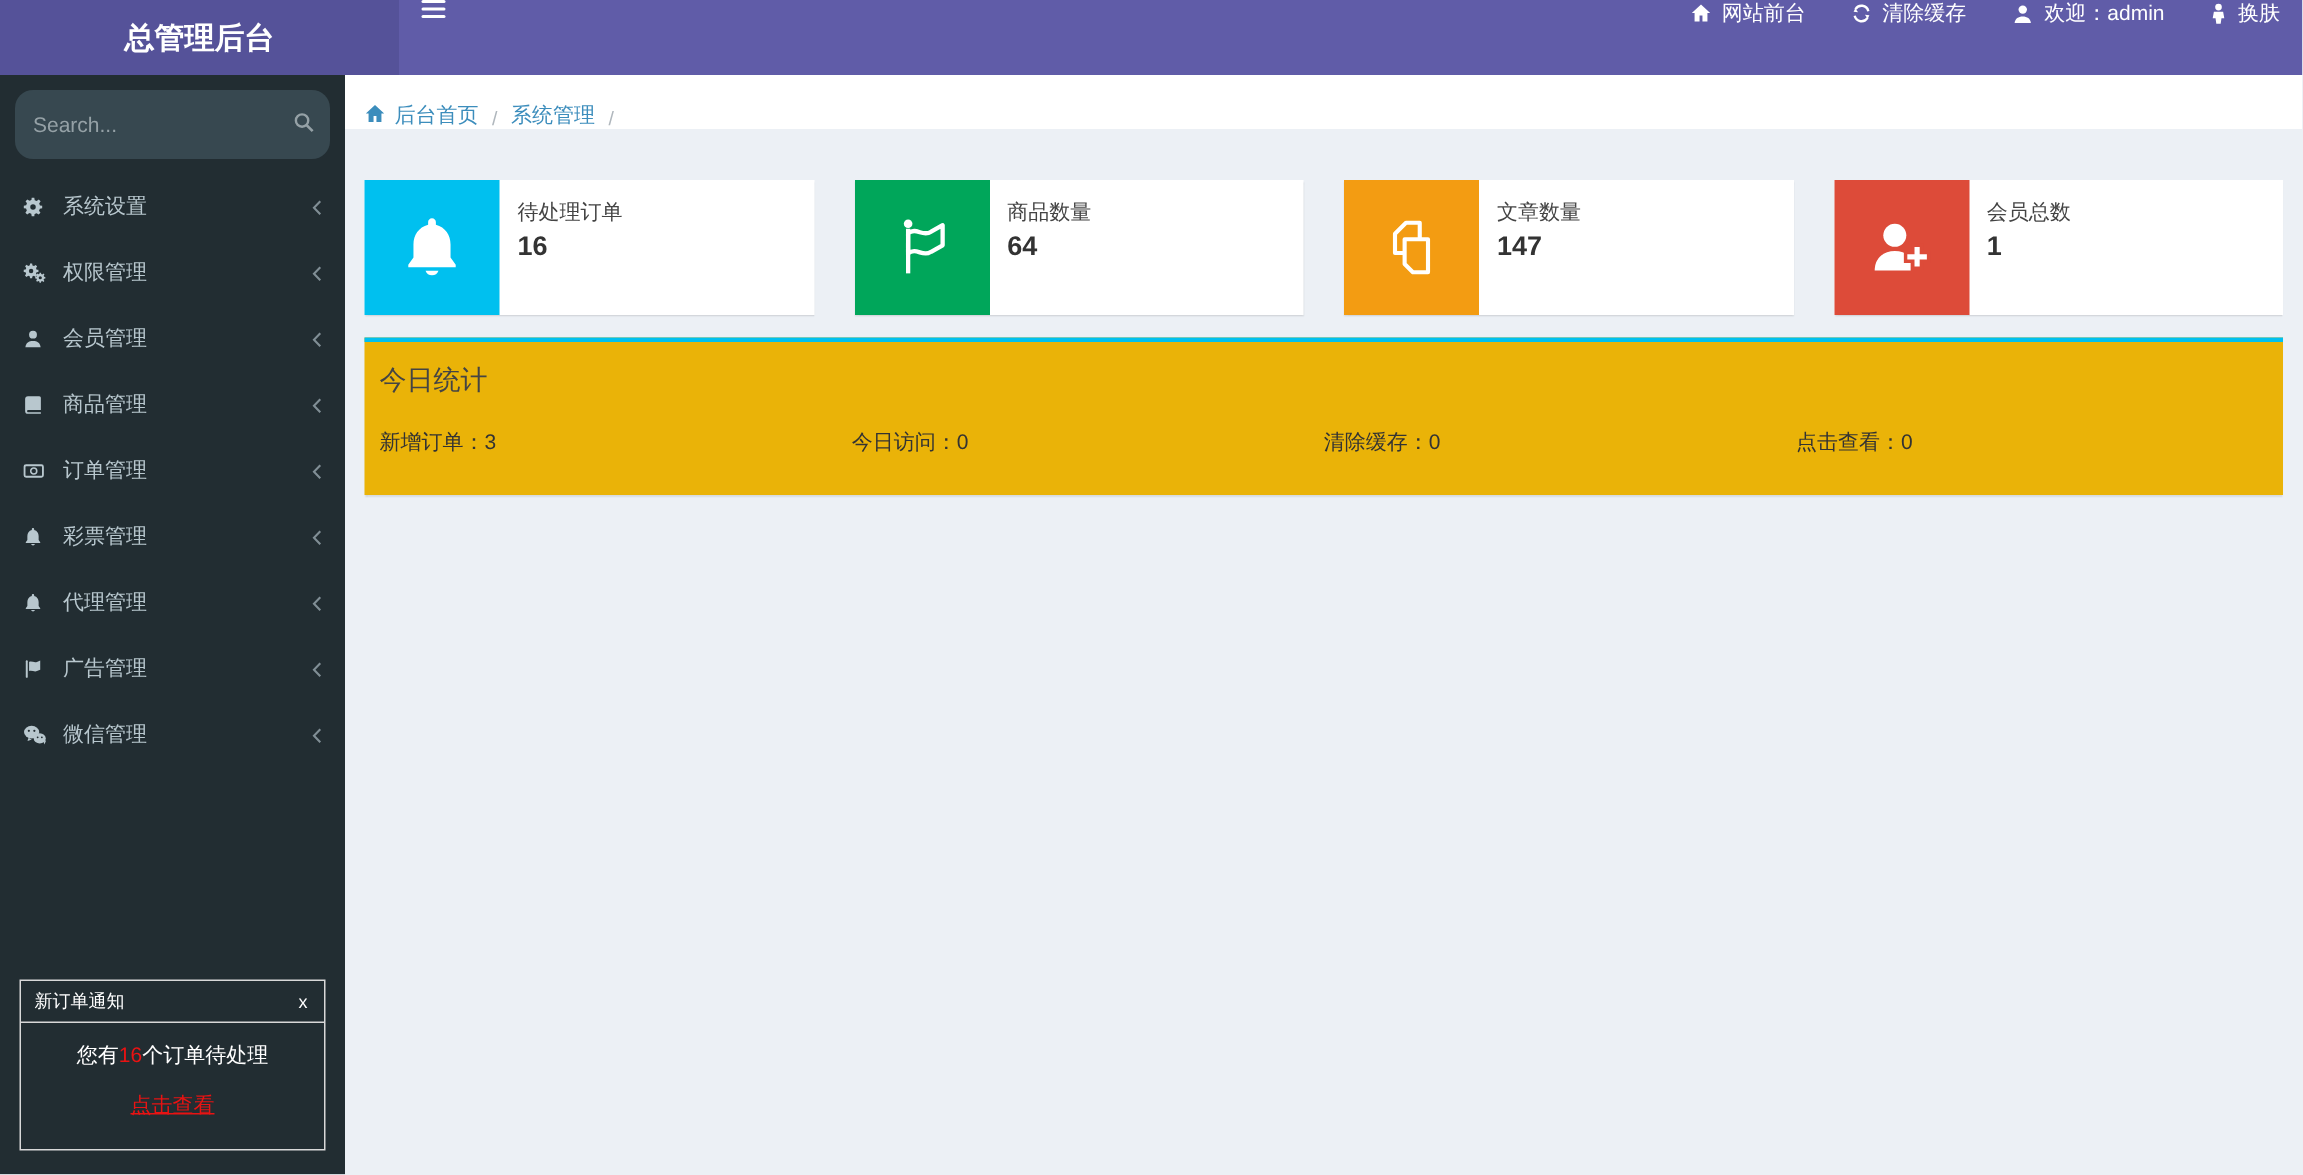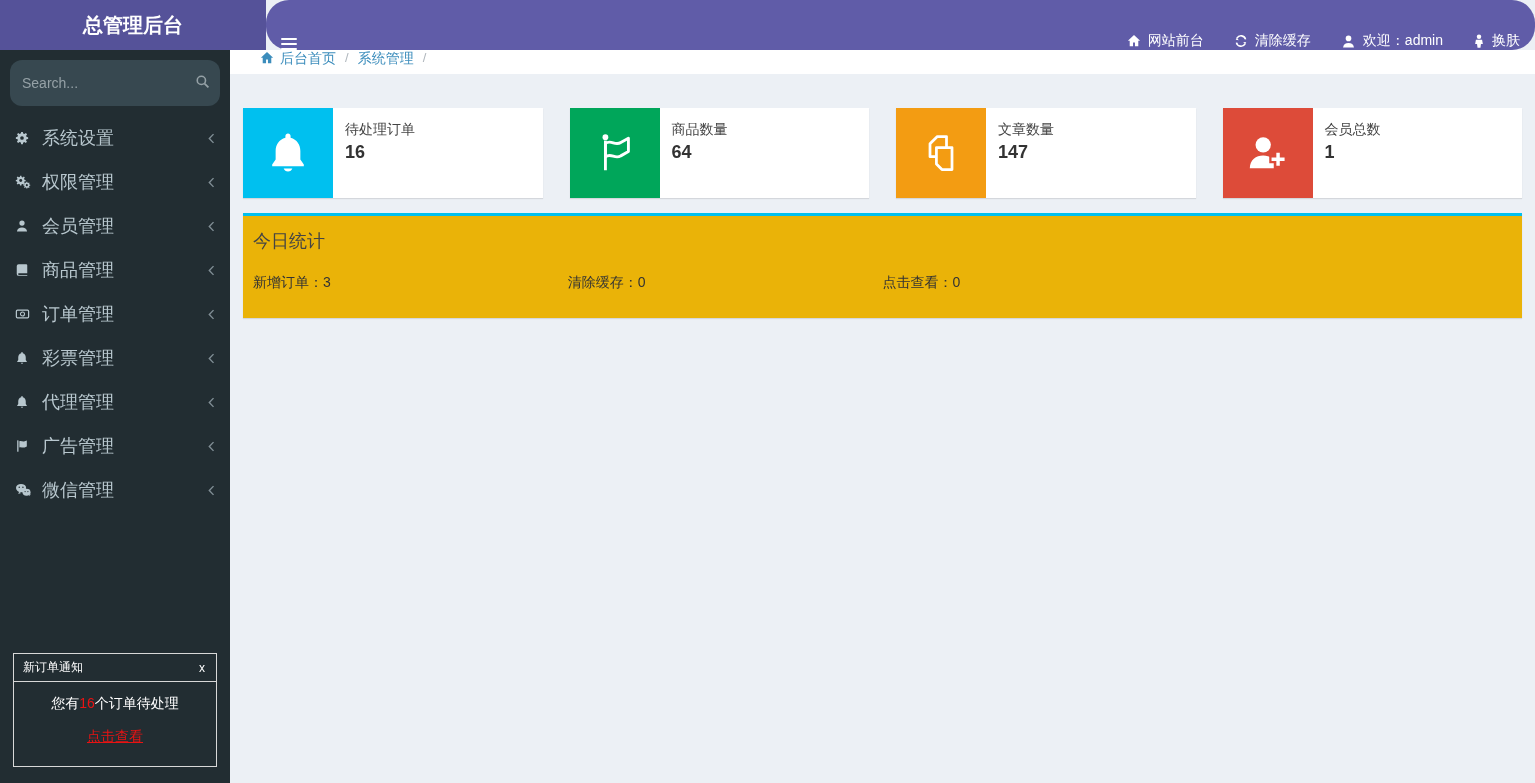--- a/index.html
+++ b/index.html
@@ -3,52 +3,52 @@
 <meta charset="utf-8">
 <style>
   * { box-sizing: border-box; }
   body { margin:0; background:#ecf0f5; font-family:"Liberation Sans", sans-serif; }
   .app { position:relative; width:1535px; height:783px; background:#ecf0f5; overflow:hidden; }
 
   
   .topbar { position:absolute; top:0; left:0; right:0; height:50px; display:flex; z-index:5; }
   .logo { width:266px; background:#555299; color:#fff; font-size:20px; font-weight:bold;
           display:flex; align-items:center; justify-content:center; cursor:pointer; }
-  .nav { flex:1; background:#605ca8; display:flex; align-items:flex-end; justify-content:space-between;border-radius:23px; }
+  .nav { flex:1; background:#605ca8; display:flex; align-items:flex-start; justify-content:space-between; }
   .hamburger { width:46px; display:flex; flex-direction:column; justify-content:center; align-items:center; gap:3px; cursor:pointer; }
   .hamburger span { width:16px; height:2px; background:#fff; border-radius:1px; }
   .navright { display:flex; align-items:stretch; }
   .nav-item { display:flex; align-items:center; gap:7px; padding:0 15px; color:#fff; font-size:14px; cursor:pointer; }
   .nav-item svg { display:block; }
 
   
   .sidebar { position:absolute; top:50px; left:0; width:230px; bottom:0; background:#222d32; }
   .search { margin:10px; display:flex; align-items:center; background:#374850; border-radius:12px; height:46px; padding:0 10px; }
   .search input { flex:1; background:transparent; border:0; outline:0; color:#ccc; font-size:14px; min-width:0; }
   .search input::placeholder { color:#95a1a6; }
   .search-btn { background:none; border:0; padding:0; cursor:pointer; display:flex; }
   .menu { margin-top:6px; }
-  .menu-item { height:44px; display:flex; align-items:center; padding:0 15px; color:#b8c7ce; font-size:18px; cursor:pointer; }
+  .menu-item { height:44px; display:flex; align-items:center; padding:0 15px; color:#b8c7ce; font-size:14px; cursor:pointer; }
   .mi { width:22px; margin-right:5px; display:flex; align-items:center; }
   .mi svg { display:block; }
   .menu-lbl { flex:1; }
   .chev { color:#808e95; display:flex; }
 
   
   .notify { position:absolute; left:13px; right:13px; bottom:16px; border:1px solid #d8d8d8; color:#fff; }
   .notify-head { display:flex; justify-content:space-between; align-items:center; padding:5px 9px;
                  border-bottom:1px solid #d8d8d8; font-size:12px; }
   .notify-close { cursor:pointer; font-size:12px; padding:0 2px; }
   .notify-body { text-align:center; padding:13px 4px 10px; font-size:14px; }
   .red { color:#e81313; }
   .notify-link { display:inline-block; color:#e81313; text-decoration:underline; font-size:14px; margin:15px 0 10px; cursor:pointer; }
 
   
   .main { position:absolute; left:230px; top:50px; right:0; bottom:0; background:#ecf0f5; overflow:hidden; }
-  .breadcrumb { height:24px; background:#fff; display:flex; align-items:flex-start; padding:0 30px; font-size:14px; gap:9px; }
+  .breadcrumb { height:36px; background:#fff; display:flex; align-items:flex-end; padding:0 13px; font-size:14px; gap:9px; }
   .crumb { color:#3c8dbc; text-decoration:none; display:flex; align-items:center; gap:6px; cursor:pointer; }
   .sep { color:#b0b7bd; font-size:13px; }
   .content { padding:34px 13px 0; }
 
   .cards { display:grid; grid-template-columns:repeat(4,1fr); gap:27px; }
   .card { background:#fff; height:90px; display:flex; box-shadow:0 1px 1px rgba(0,0,0,.1); }
   .card-icon { width:90px; height:90px; flex:0 0 90px; display:flex; align-items:center; justify-content:center; }
   .ci-aqua { background:#00c0ef; } .ci-green { background:#00a65a; }
   .ci-orange { background:#f39c12; } .ci-red { background:#dd4b39; }
   .card-body { padding:13px 12px; }
@@ -369,20 +369,21 @@
             <div class="card-label">会员总数</div>
             <div class="card-value">1</div>
           </div>
         </div>
       </div>
 
       <div class="panel">
         <div class="panel-title">今日统计</div>
         <div class="panel-stats">
           <div><span>新增订单</span><span>：</span><span>3</span></div>
+          <div><span>今日访问</span><span>：</span><span>0</span></div>
           <div><span>清除缓存</span><span>：</span><span>0</span></div>
           <div><span>点击查看</span><span>：</span><span>0</span></div>
         </div>
       </div>
 
     </div>
   </div>
 </div>
 
 </body></html>

